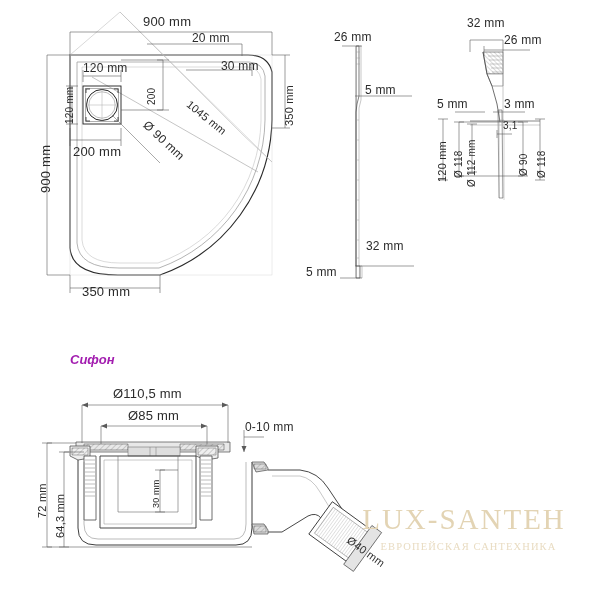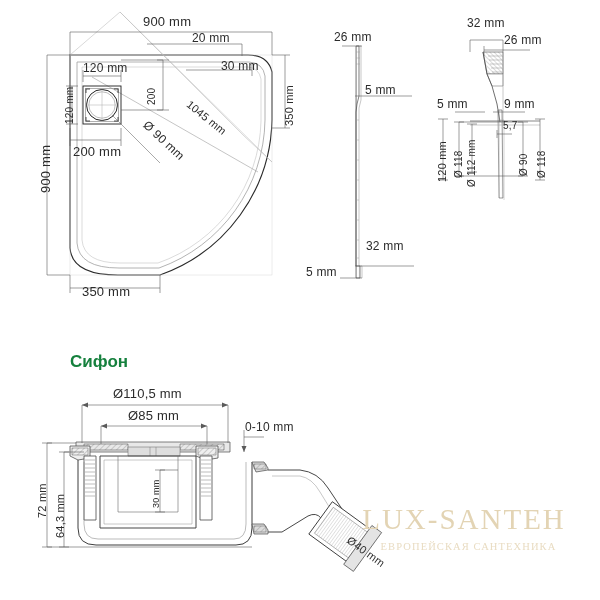--- a/index.html
+++ b/index.html
@@ -35,24 +35,25 @@
     letter-spacing: 0.2px;
   }
   .t13 { font-size: 13px; }
   .t12 { font-size: 12px; }
   .t11 { font-size: 11px; }
   .t10 { font-size: 10px; }
   .t9  { font-size: 9px; }
   .rotcw  { transform: rotate(-90deg); transform-origin: left top; }
   .heading {
     position: absolute;
-    font-size: 17px;
+    font-size: 13px;
     font-weight: bold;
-    color: #15803d;
+    color: #a21caf;
     font-family: "Liberation Sans", sans-serif;
+    font-style: italic;
   }
   
   #watermark {
     position: absolute;
     left: 330px;
     top: 505px;
     width: 268px;
     pointer-events: none;
     text-align: center;
   }
@@ -395,25 +396,25 @@
   <div class="lbl t12" style="left:150px; top:118px; transform:rotate(43deg); transform-origin:left top;">Ø 90 mm</div>
 
   <div class="lbl t12" style="left:334px; top:30px;">26 mm</div>
   <div class="lbl t12" style="left:365px; top:83px;">5 mm</div>
   <div class="lbl t12" style="left:366px; top:239px;">32 mm</div>
   <div class="lbl t12" style="left:306px; top:265px;">5 mm</div>
 
   <div class="lbl t12" style="left:467px; top:16px;">32 mm</div>
   <div class="lbl t12" style="left:504px; top:33px;">26 mm</div>
   <div class="lbl t12" style="left:437px; top:97px;">5 mm</div>
-  <div class="lbl t12" style="left:504px; top:97px;">9 mm</div>
+  <div class="lbl t12" style="left:504px; top:97px;">3 mm</div>
   <div class="lbl t11 rotcw" style="left:436px; top:182px;">120 mm</div>
   <div class="lbl t10 rotcw" style="left:453px; top:178px;">Ø 118</div>
   <div class="lbl t10 rotcw" style="left:466px; top:187px;">Ø 112 mm</div>
-  <div class="lbl t10" style="left:503px; top:120px;">5,7</div>
+  <div class="lbl t10" style="left:503px; top:120px;">3,1</div>
   <div class="lbl t10 rotcw" style="left:518px; top:176px;">Ø 90</div>
   <div class="lbl t10 rotcw" style="left:536px; top:178px;">Ø 118</div>
 
   <div class="heading" style="left:70px; top:352px;">Сифон</div>
   <div class="lbl t13" style="left:113px; top:386px;">Ø110,5 mm</div>
   <div class="lbl t13" style="left:128px; top:408px;">Ø85 mm</div>
   <div class="lbl t12" style="left:245px; top:420px;">0-10 mm</div>
   <div class="lbl t11 rotcw" style="left:36px; top:518px;">72 mm</div>
   <div class="lbl t11 rotcw" style="left:54px; top:538px;">64,3 mm</div>
   <div class="lbl t9 rotcw" style="left:151px; top:508px;">30 mm</div>

